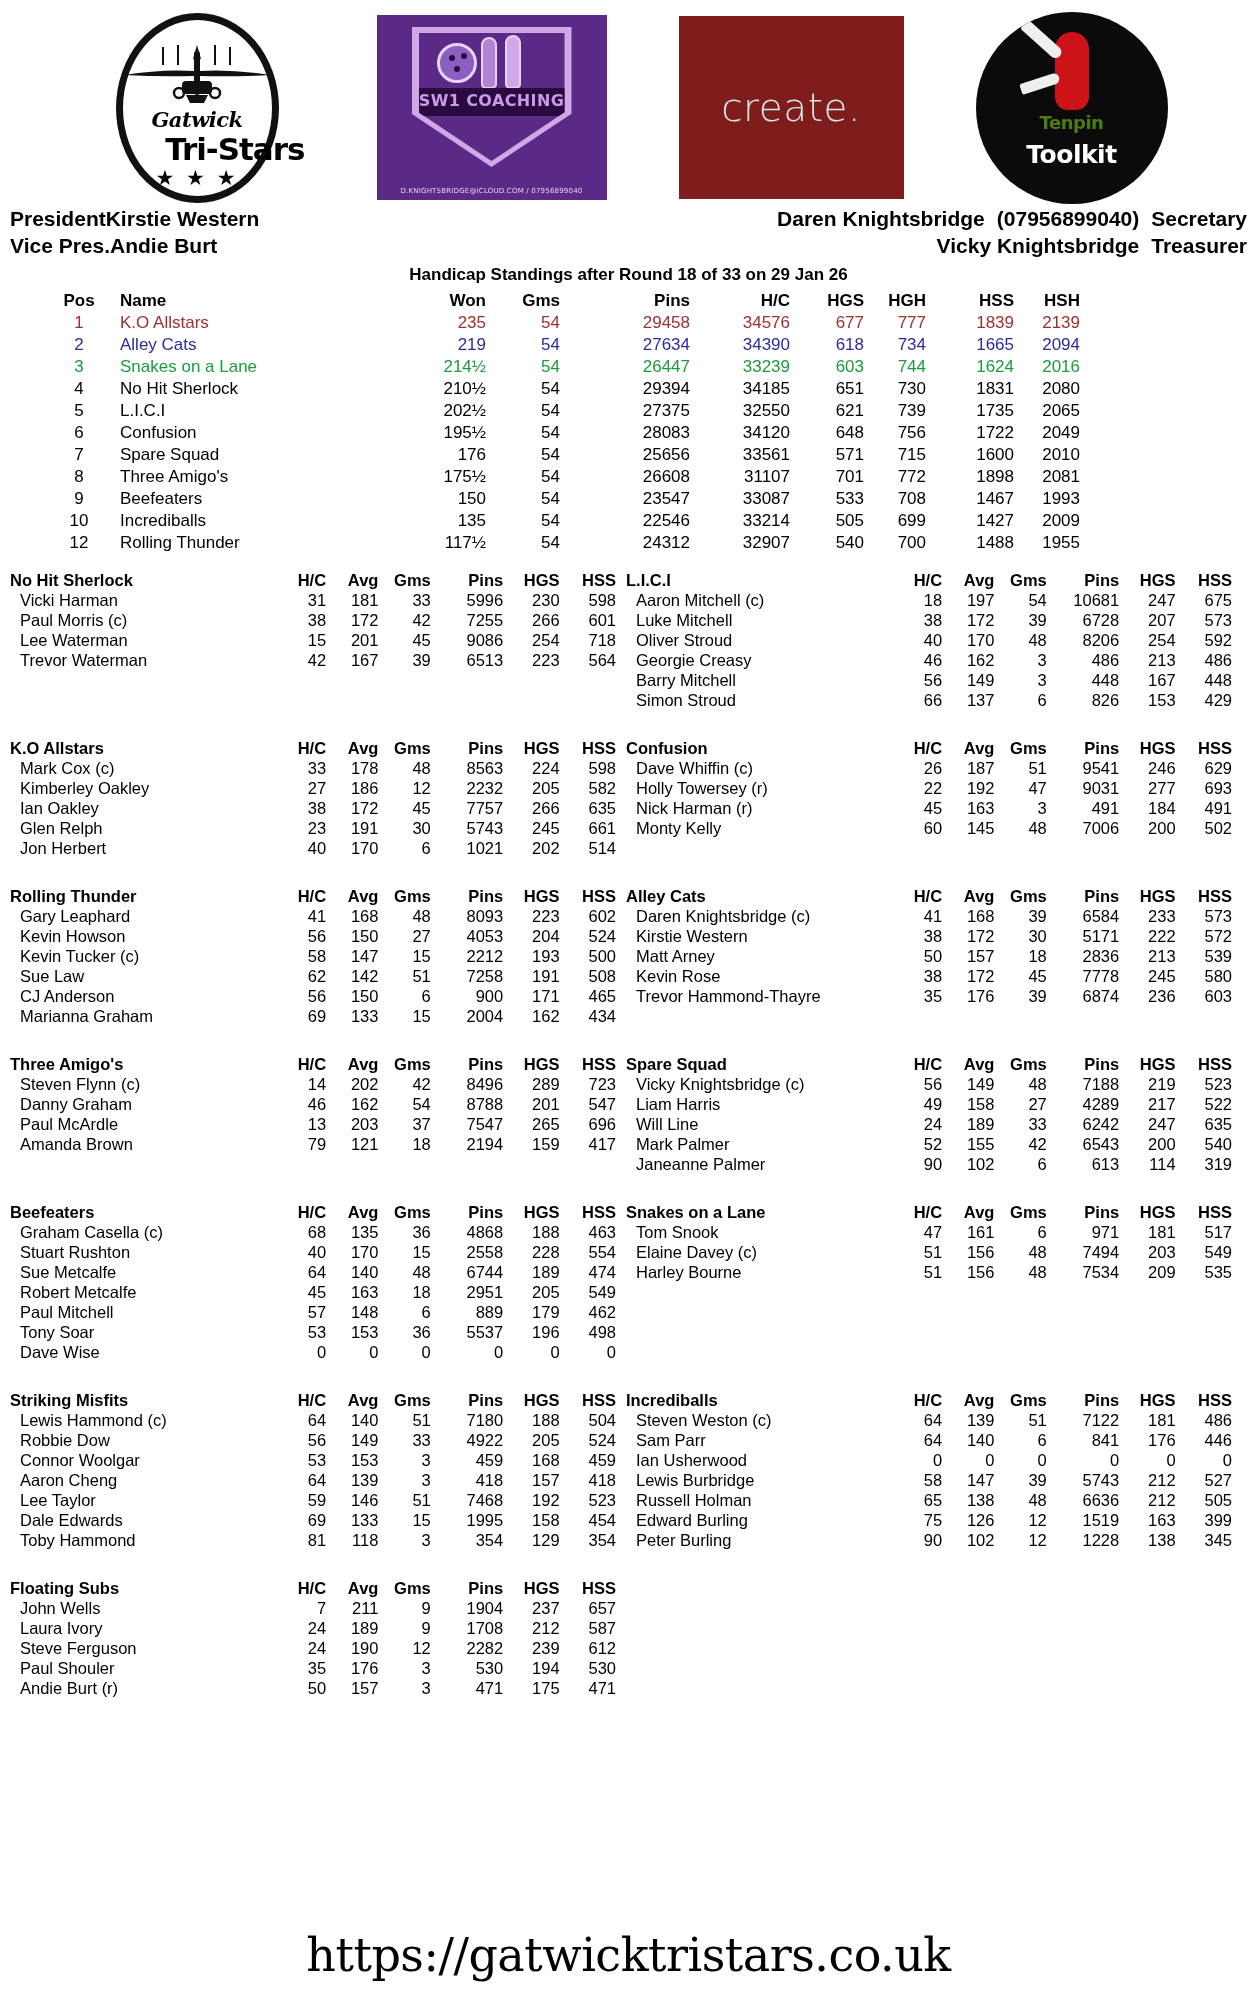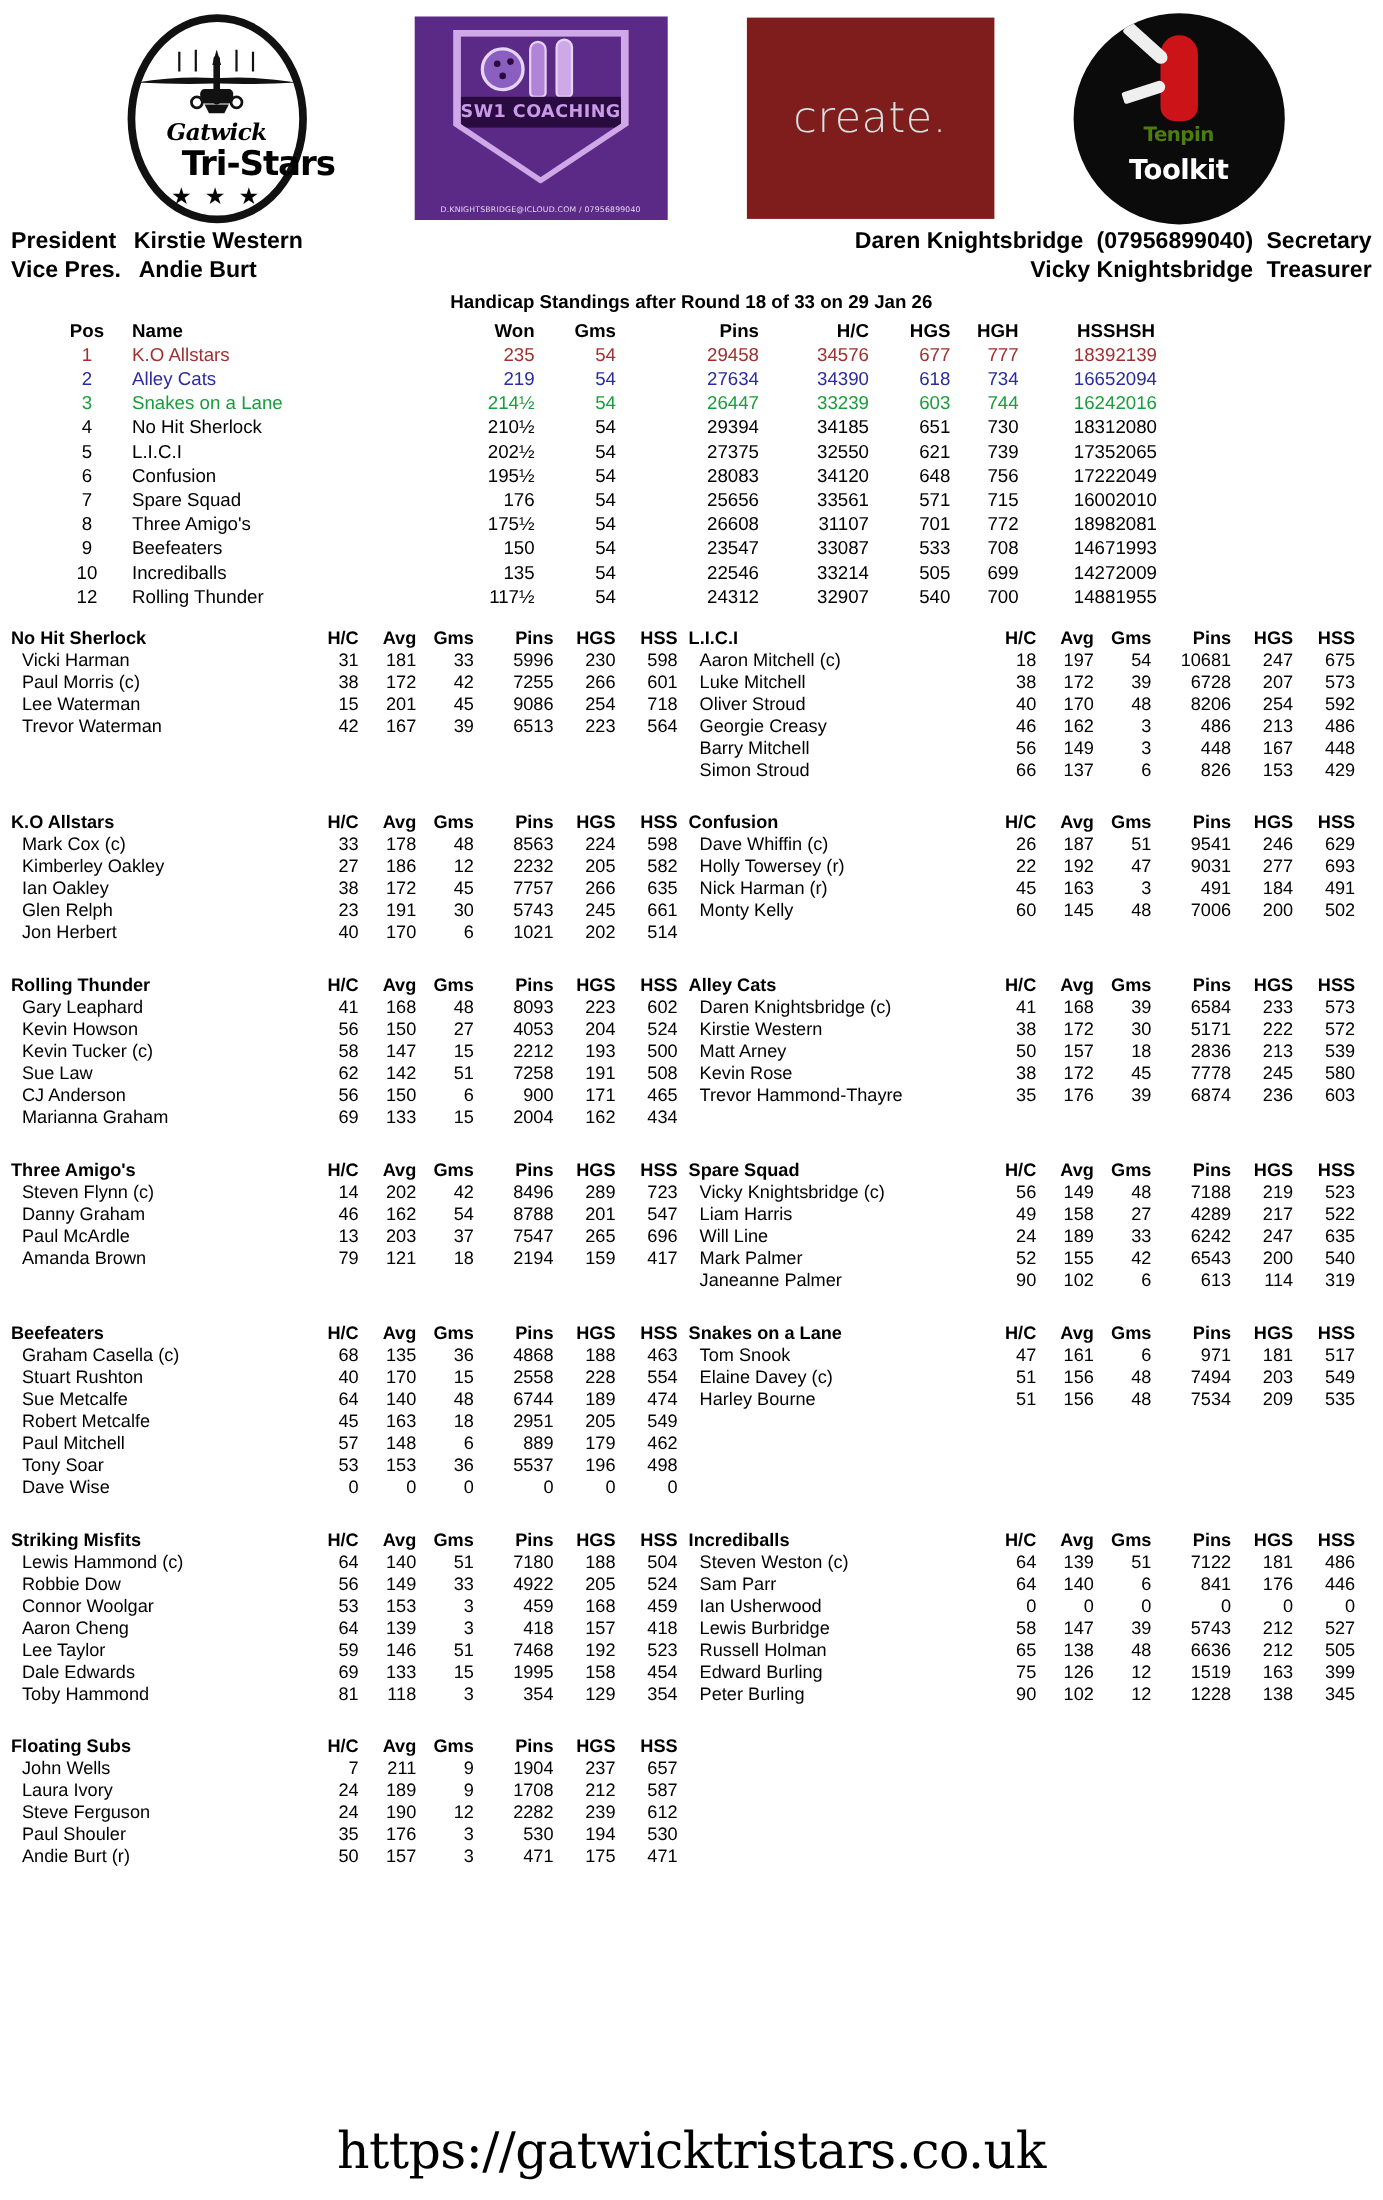--- a/index.html
+++ b/index.html
@@ -42,40 +42,40 @@
   
   .tp-pin { position:absolute; left:50%; top:20px; transform:translateX(-50%); width:34px; height:78px; background:#cc1418; border-radius:17px 17px 13px 13px; }
   .tp-pin::before { content:""; position:absolute; left:7px; top:2px; width:20px; height:26px; background:#cc1418; border-radius:50%; }
   .tp-blade { position:absolute; background:#efefef; }
   .tp-t1 { position:absolute; left:0; right:0; top:100px; text-align:center; color:#4d7c0f; font-size:18px; font-weight:bold; font-family:"DejaVu Sans", sans-serif; letter-spacing:-0.5px; }
   .tp-t2 { position:absolute; left:0; right:0; top:128px; text-align:center; color:#fff; font-size:25px; font-weight:bold; font-family:"DejaVu Sans", sans-serif; letter-spacing:-0.5px; }
 
   
   .officers { position:relative; height:56px; font-size:21px; font-weight:bold; padding:0 10px; }
   .off-row { display:flex; justify-content:space-between; line-height:27px; }
-  .off-left { display:flex; gap:16px; }
+  .off-left { display:flex; gap:0; }
   .off-right { display:flex; gap:12px; }
 
   
   .standings-title { text-align:center; font-size:17px; font-weight:bold; margin-top:4px; margin-bottom:5px; }
   table { border-collapse:collapse; }
   .standings { margin:0 auto 16px 52px; font-size:17px; }
   .standings th, .standings td { padding:0 0 1px 0; height:22px; font-weight:normal; }
   .standings th { font-weight:bold; }
   .st-pos { width:54px; text-align:center; }
   .st-name { width:232px; text-align:left; padding-left:14px !important; }
   .st-pad { width:82px; }
   .st-won { width:66px; text-align:right; }
   .st-gms { width:74px; text-align:right; }
   .st-pins { width:130px; text-align:right; }
   .st-hc { width:100px; text-align:right; }
   .st-hgs { width:74px; text-align:right; }
   .st-hgh { width:62px; text-align:right; }
   .st-hss { width:88px; text-align:right; }
-  .st-hsh { width:66px; text-align:left; }
+  .st-hsh { width:66px; text-align:right; }
 
   
   .rosters { position:relative; margin-top:8px; }
   .roster-row { display:flex; }
   .roster-col { width:616px; }
   .roster-col.left { padding-left:10px; }
   .roster-col.right { padding-left:10px; }
   .team { margin-bottom:0; }
   .team-spacer { height:28px; }
   .rtable { font-size:16.5px; width:100%; }

